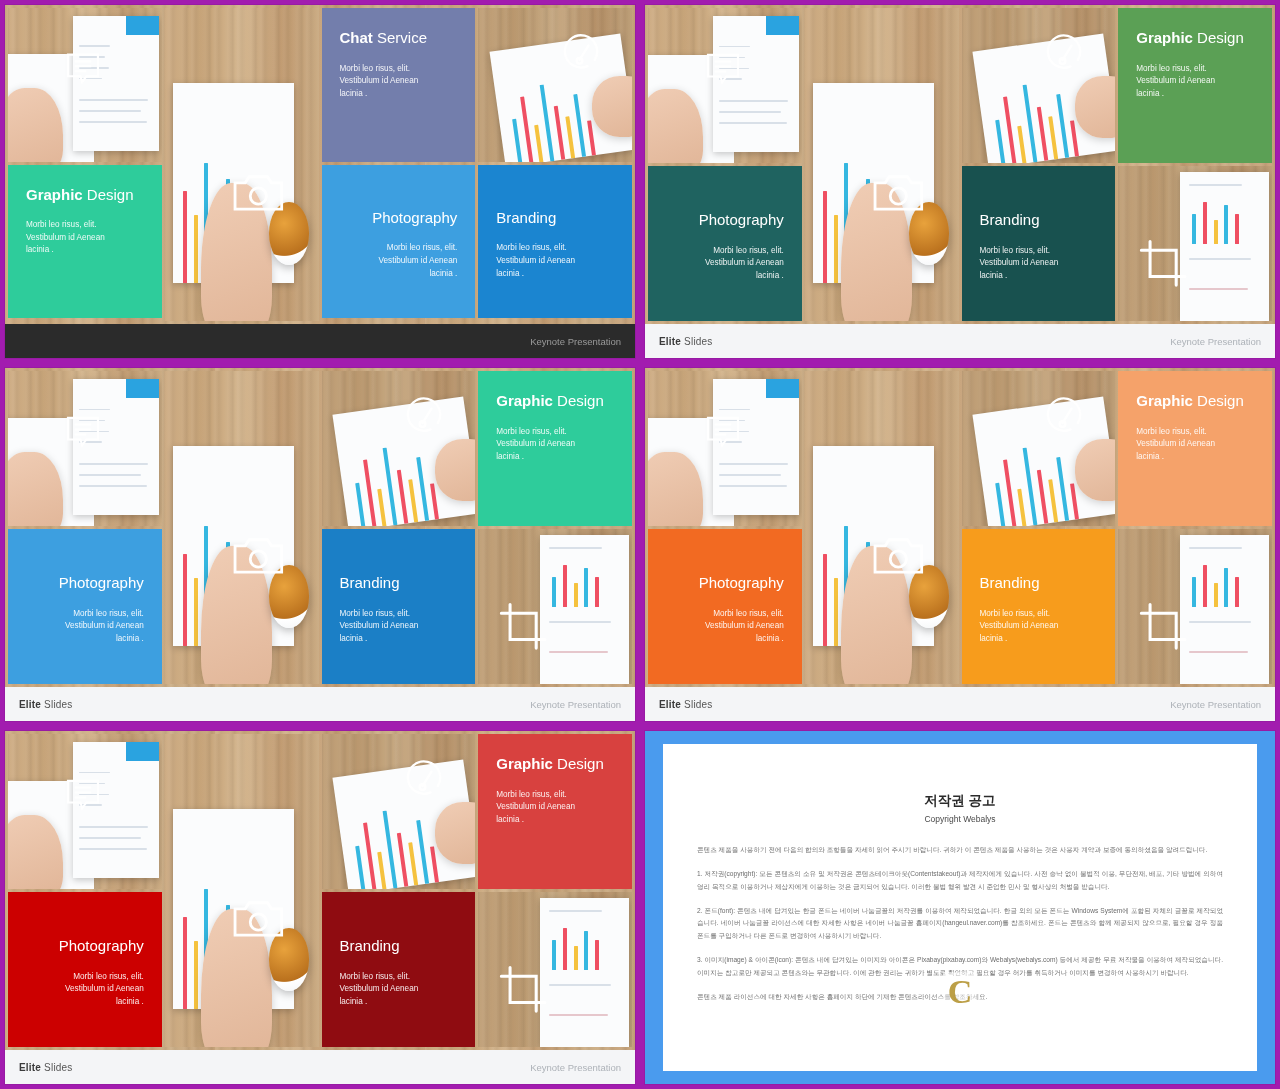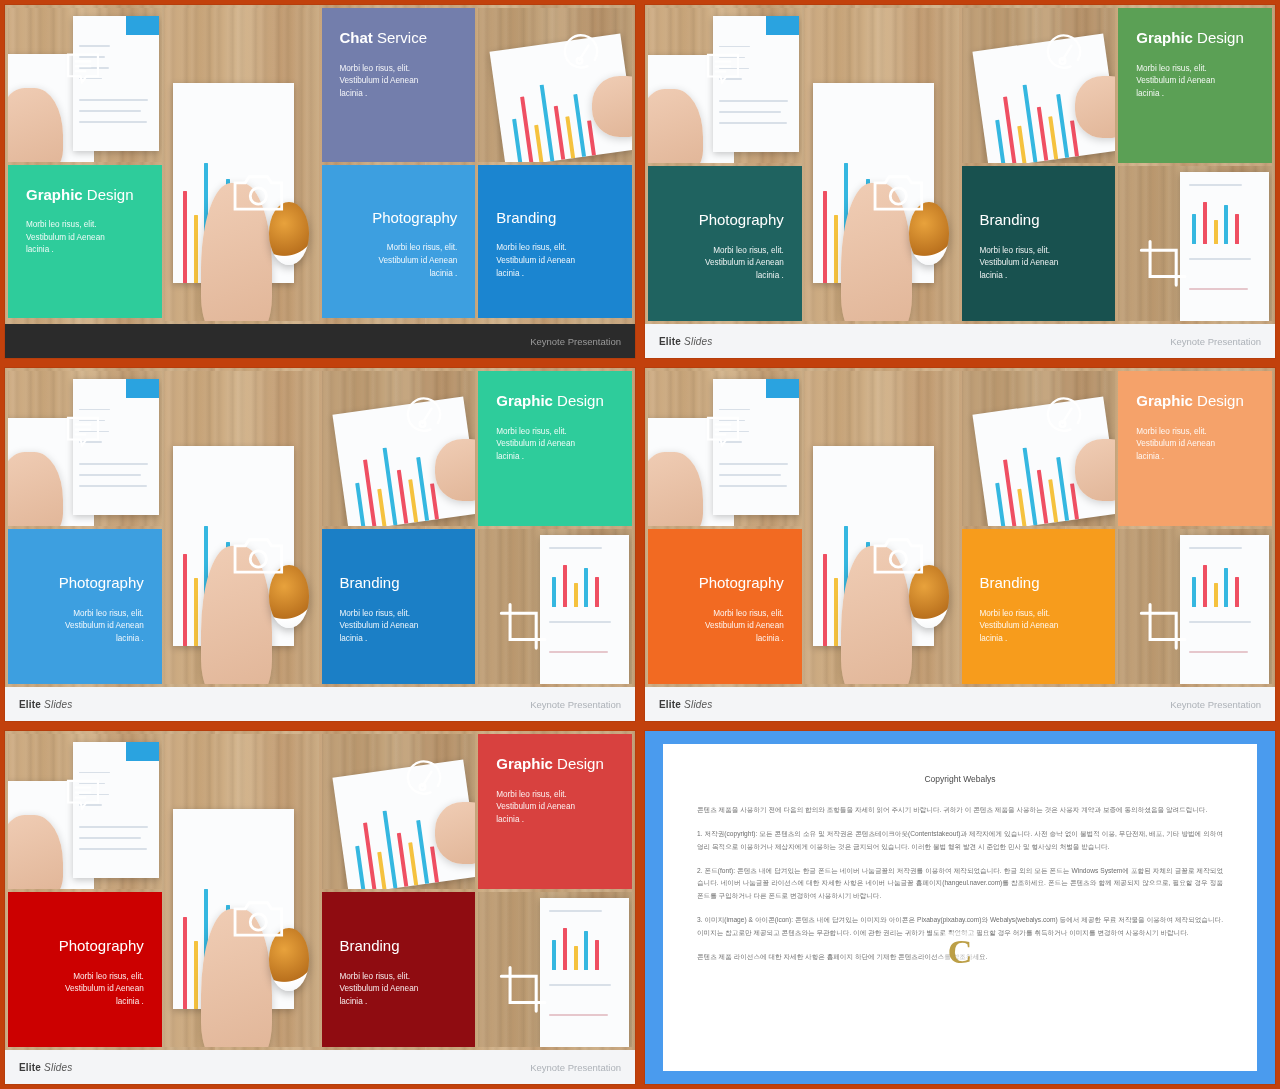--- a/index.html
+++ b/index.html
@@ -101,21 +101,21 @@
   
   .footer {
     position: absolute; left: 0; right: 0; bottom: 0; height: 34px;
     display: flex; align-items: center; justify-content: space-between;
     padding: 0 14px;
     background: #f4f5f7;
   }
   .footer.dark { background: #2b2b2b; }
   .brand { font-size: 10px; color: #3b3b3b; letter-spacing: .2px; }
   .brand b { font-weight: 700; }
-  .brand span { font-weight: 400; color: #555; font-style: italic; }
+  .brand span { font-weight: 400; color: #555; }
   .footer.dark .brand, .footer.dark .brand span { color: #cfcfcf; }
   .fnote { font-size: 9.5px; color: #adb2b8; }
   .footer.dark .fnote { color: #9a9a9a; }
 
   
   .copy-slide {
     position: absolute; inset: 0;
     background: #4a9bee;
     display: flex; align-items: center; justify-content: center;
   }
@@ -145,21 +145,21 @@
     font-family: "Liberation Serif", serif;
     font-size: 34px; font-weight: 700;
     color: #b99a3e;
     background: rgba(255,255,255,0.55);
     opacity: .95;
   }
 </style>
 </head>
 <body style="background: rgb(154, 166, 185);">
 
-<div class="grid" style="background: #c2410c;">
+<div class="grid" style="background: #a21caf;">
 
   <div class="slide-cell">
     <div class="slide">
       <div class="wood"></div>
       <div class="tiles">
 
         <div class="tile photo">
           <div class="wood"></div>
           <div class="paper" style="left:-18%;top:30%;width:74%;height:72%;">
 
@@ -808,20 +808,21 @@
         </div>
         <div class="fnote">Keynote Presentation</div>
       </div>
     </div>
   </div>
 
   <div class="slide-cell">
     <div class="slide">
       <div class="copy-slide">
         <div class="copy-card">
+          <div class="copy-title">저작권 공고</div>
           <div class="copy-sub">Copyright Webalys</div>
           <div class="copy-body">
             <div class="copy-para">콘텐츠 제품을 사용하기 전에 다음의 합의와 조항들을 자세히 읽어 주시기 바랍니다. 귀하가 이 콘텐츠 제품을 사용하는 것은 사용자 계약과 보증에 동의하셨음을 알려드립니다.</div>
             <div class="copy-para">1. 저작권(copyright): 모든 콘텐츠의 소유 및 저작권은 콘텐츠테이크아웃(Contentstakeout)과 제작자에게 있습니다. 사전 승낙 없이 불법적 이용, 무단전재, 배포, 기타 방법에 의하여 영리 목적으로 이용하거나 제삼자에게 이용하는 것은 금지되어 있습니다. 이러한 불법 행위 발견 시 준엄한 민사 및 형사상의 처벌을 받습니다.</div>
             <div class="copy-para">2. 폰트(font): 콘텐츠 내에 담겨있는 한글 폰트는 네이버 나눔글꼴의 저작권를 이용하여 제작되었습니다. 한글 외의 모든 폰트는 Windows System에 포함된 자체의 글꼴로 제작되었습니다. 네이버 나눔글꼴 라이선스에 대한 자세한 사항은 네이버 나눔글꼴 홈페이지(hangeul.naver.com)를 참조하세요. 폰트는 콘텐츠와 함께 제공되지 않으므로, 필요할 경우 정품 폰트를 구입하거나 다른 폰트로 변경하여 사용하시기 바랍니다.</div>
             <div class="copy-para">3. 이미지(image) &amp; 아이콘(icon): 콘텐츠 내에 담겨있는 이미지와 아이콘은 Pixabay(pixabay.com)와 Webalys(webalys.com) 등에서 제공한 무료 저작물을 이용하여 제작되었습니다. 이미지는 참고로만 제공되고 콘텐츠와는 무관합니다. 이에 관한 권리는 귀하가 별도로 확인하고 필요할 경우 허가를 취득하거나 이미지를 변경하여 사용하시기 바랍니다.</div>
             <div class="copy-para">콘텐츠 제품 라이선스에 대한 자세한 사항은 홈페이지 하단에 기재한 콘텐츠라이선스를 참조하세요.</div>
             <div class="watermark">C</div>
           </div>
         </div>

